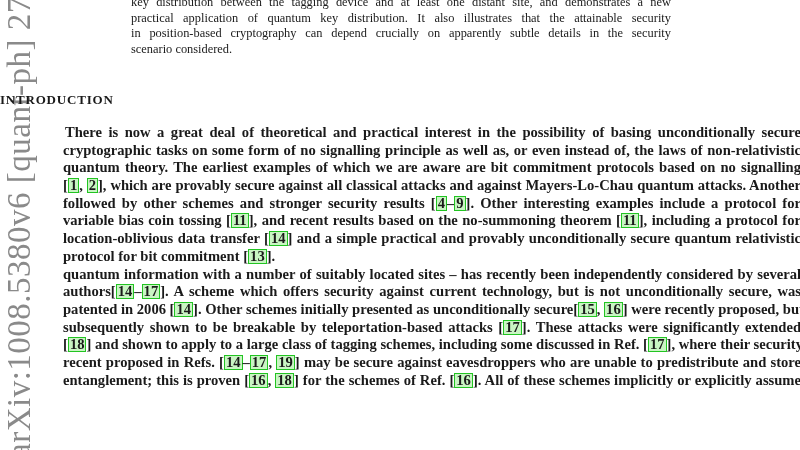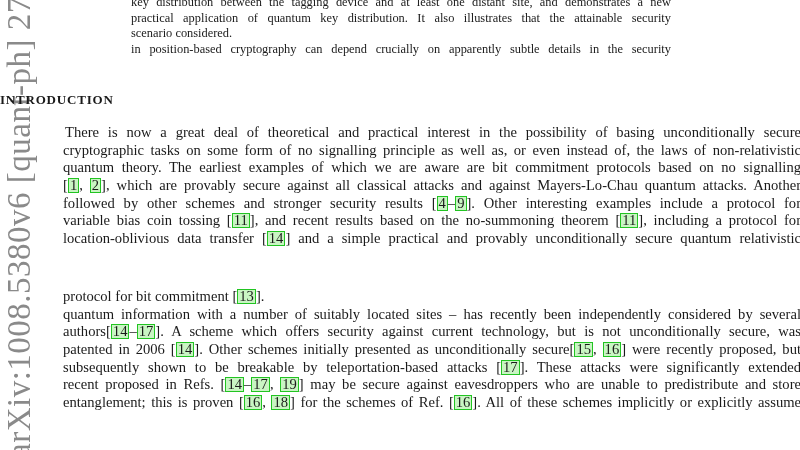--- a/index.html
+++ b/index.html
@@ -66,58 +66,60 @@
       font-size: 14.6px;
       line-height: 17.7px;
       color: #1a1a1a;
     }
     .body-text .line {
       display: block;
       white-space: nowrap;
       text-align: justify;
       text-align-last: justify;
       height: 17.7px;
+      font-weight: bold;
     }
-    .body-text .line.last { text-align-last: left; margin-top: 40px; }
+    .body-text .line.last { text-align-last: left; }
     .cite {
       display: inline-block;
       border: 1px solid #22c422;
       background: #c9f5c3;
       padding: 0 1px;
       line-height: 13px;
       color: #1a1a1a;
     }
     .em { font-style: italic; }
   </style>
 </head>
 <body>
 
 <div class="arxiv-stamp">
   <span>arXiv:1008.5380v6 [quant-ph] 27 Aug 2012</span>
 </div>
 
 <div class="abstract">
   <span class="line">key distribution between the tagging device and at least one distant site, and demonstrates a new</span>
   <span class="line">practical application of quantum key distribution. It also illustrates that the attainable security</span>
+  <span class="line">in position-based cryptography can depend crucially on apparently subtle details in the security</span>
   <span class="line last">scenario considered.</span>
-  <span class="line">in position-based cryptography can depend crucially on apparently subtle details in the security</span>
 </div>
 
 <div class="section-heading">INTRODUCTION</div>
 
 <div class="body-text">
 
   <span class="line" style="padding-left:2px;"><span>There is now a great deal of theoretical and practical interest in the possibility of basing unconditionally secure</span></span>
   <span class="line"><span>cryptographic tasks on some form of no signalling principle as well as, or even instead of, the laws of non-relativistic</span></span>
   <span class="line"><span>quantum theory. The earliest examples of which we are aware are bit commitment protocols based on no signalling</span></span>
   <span class="line"><span>[</span><span class="cite">1</span><span>, </span><span class="cite">2</span><span>], which are provably secure against all classical attacks and against Mayers-Lo-Chau quantum attacks. Another</span></span>
   <span class="line"><span>followed by other schemes and stronger security results [</span><span class="cite">4</span><span>–</span><span class="cite">9</span><span>]. Other interesting examples include a protocol for</span></span>
   <span class="line"><span>variable bias coin tossing [</span><span class="cite">11</span><span>], and recent results based on the no-summoning theorem [</span><span class="cite">11</span><span>], including a protocol for</span></span>
   <span class="line"><span>location-oblivious data transfer [</span><span class="cite">14</span><span>] and a simple practical and provably unconditionally secure quantum relativistic</span></span>
   <span class="line last"><span>protocol for bit commitment [</span><span class="cite">13</span><span>].</span></span>
 
   <span class="line"><span>quantum information with a number of suitably located sites – has recently been independently considered by several</span></span>
   <span class="line"><span>authors[</span><span class="cite">14</span><span>–</span><span class="cite">17</span><span>]. A scheme which offers security against current technology, but is not unconditionally secure, was</span></span>
   <span class="line"><span>patented in 2006 [</span><span class="cite">14</span><span>]. Other schemes initially presented as unconditionally secure[</span><span class="cite">15</span><span>, </span><span class="cite">16</span><span>] were recently proposed, but</span></span>
   <span class="line"><span>subsequently shown to be breakable by teleportation-based attacks [</span><span class="cite">17</span><span>]. These attacks were significantly extended</span></span>
+  <span class="line"><span>[</span><span class="cite">18</span><span>] and shown to apply to a large class of tagging schemes, including some discussed in Ref. [</span><span class="cite">17</span><span>], where their security</span></span>
   <span class="line"><span>recent proposed in Refs. [</span><span class="cite">14</span><span>–</span><span class="cite">17</span><span>, </span><span class="cite">19</span><span>] may be secure against eavesdroppers who are unable to predistribute and store</span></span>
   <span class="line"><span>entanglement; this is proven [</span><span class="cite">16</span><span>, </span><span class="cite">18</span><span>] for the schemes of Ref. [</span><span class="cite">16</span><span>]. All of these schemes implicitly or explicitly assume</span></span>
 </div>
 
 </body></html>

